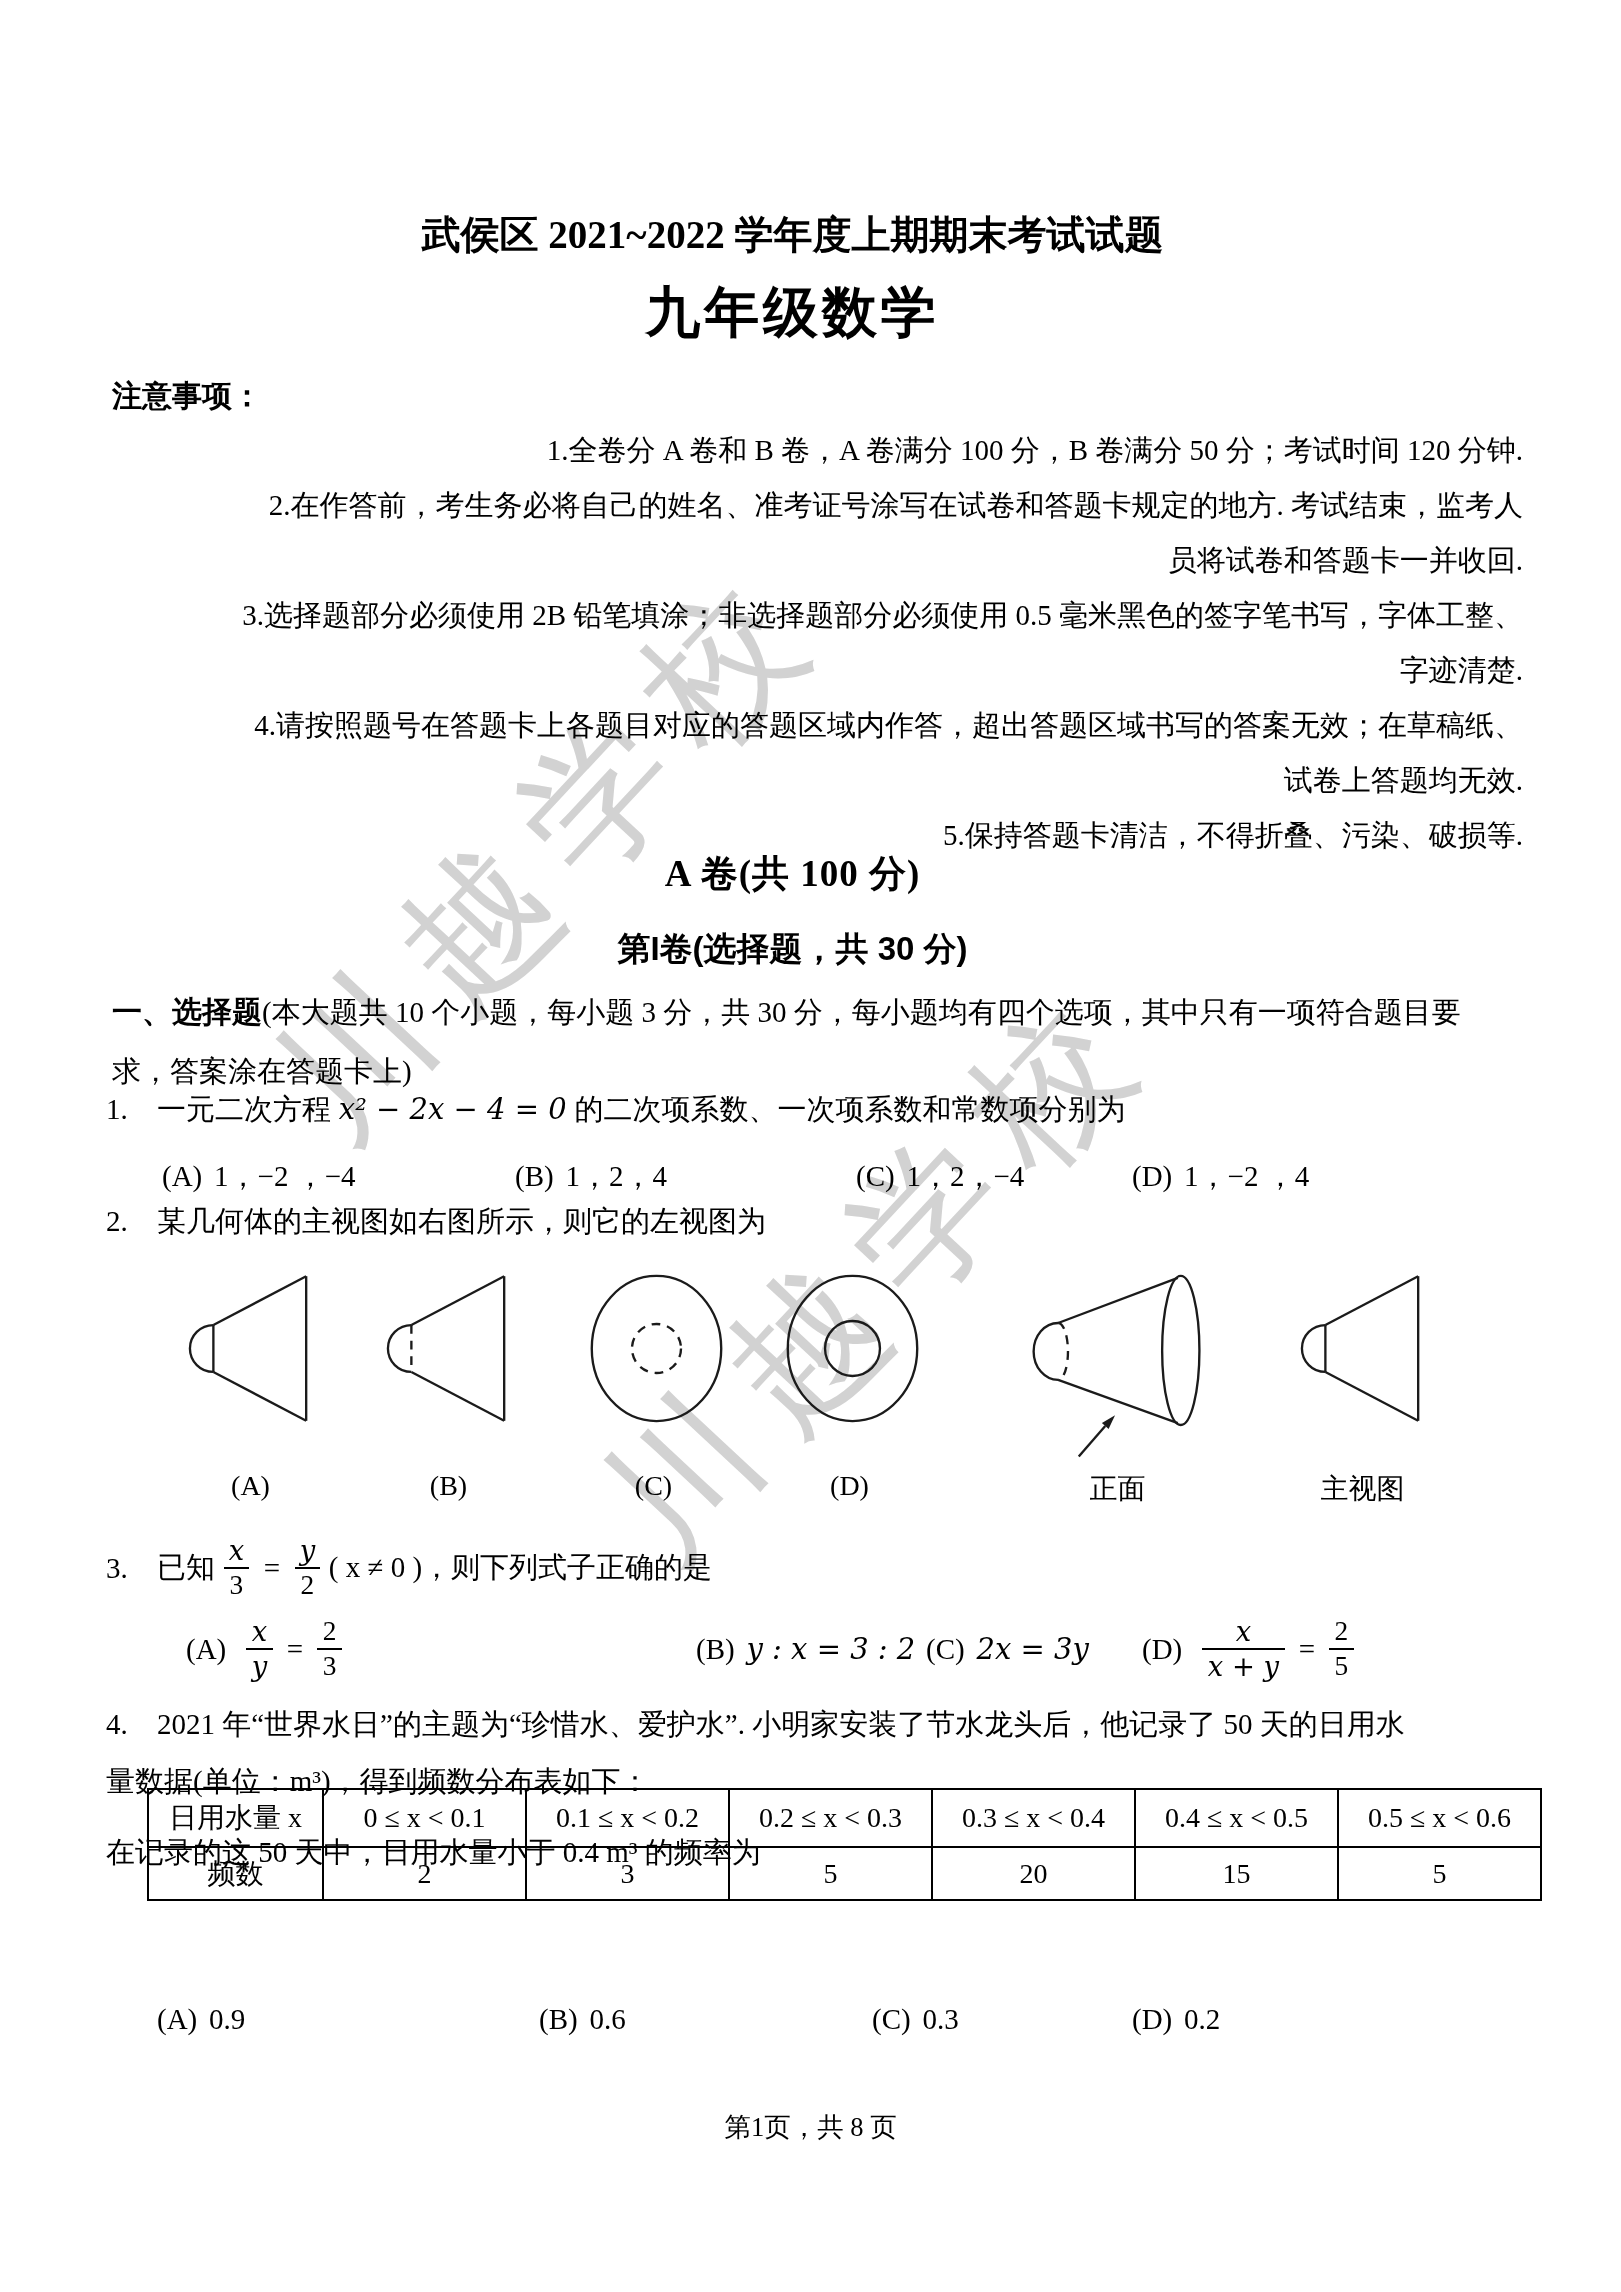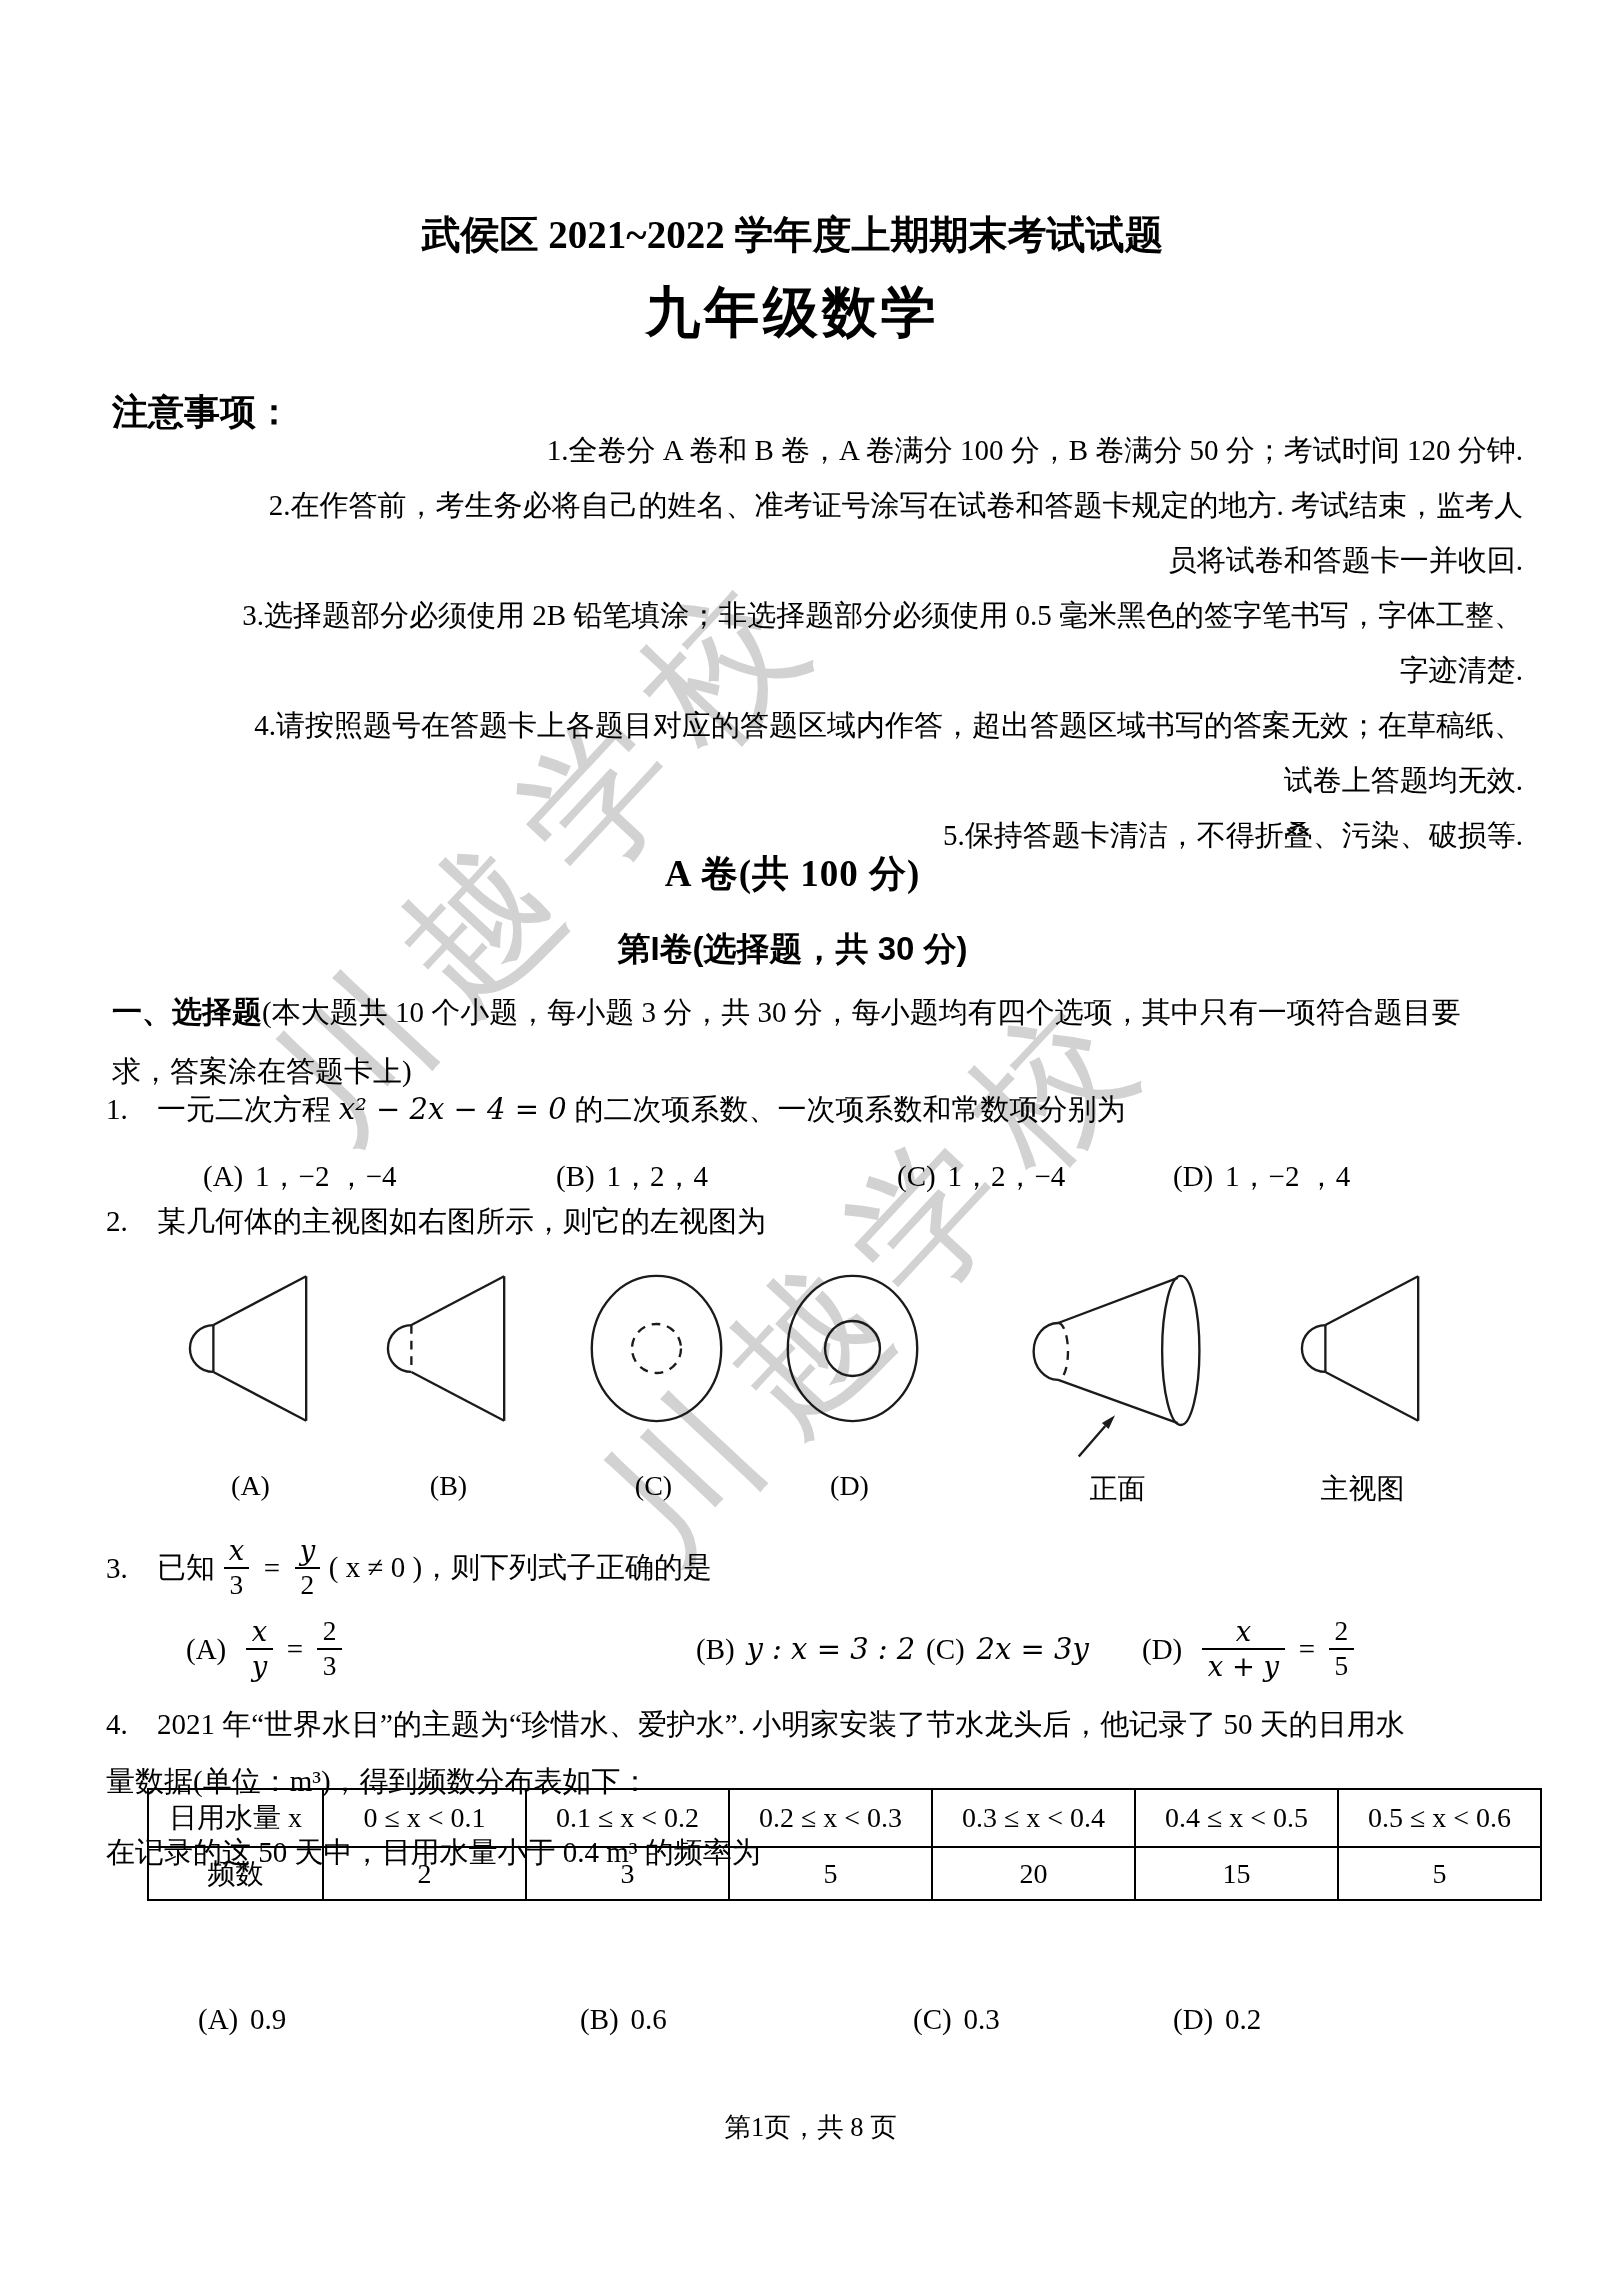--- a/index.html
+++ b/index.html
@@ -9,32 +9,32 @@
   }
   .wm{
     position:absolute;transform:translate(-50%,-50%) rotate(-47deg);
     font-size:149px;letter-spacing:29px;color:#c7c7c7;opacity:.8;
     white-space:nowrap;font-family:"DejaVu Serif",serif;pointer-events:none;
   }
   .band{position:absolute;left:111px;right:147px;text-align:center;white-space:nowrap;}
   .title{top:208px;font-size:39px;font-weight:bold;}
   .subtitle{top:276px;font-size:55px;font-weight:bold;letter-spacing:3.9px;}
   .hei{font-family:"Liberation Sans","DejaVu Sans",sans-serif;font-weight:bold;}
-  .notice-label{position:absolute;left:112px;top:376px;font-size:36px;margin-top:12px;}
+  .notice-label{position:absolute;left:112px;top:376px;font-size:30px;}
   .notices{position:absolute;left:170px;top:423px;right:98px;font-size:29px;}
   .n-line{height:55px;line-height:55px;white-space:nowrap;text-align:right;}
   .n-num{display:inline-block;width:43px;}
   .sec-a{top:849px;font-size:37px;font-weight:bold;letter-spacing:1px;}
   .sec-i{top:927px;font-size:33px;}
   .intro{position:absolute;left:112px;top:982px;right:59px;font-size:29px;line-height:59px;white-space:nowrap;}
   .q-line{position:absolute;left:106px;right:39px;font-size:29px;line-height:39px;white-space:nowrap;}
   .q-num{display:inline-block;width:51px;}
   .mathit{font-style:italic;font-family:"DejaVu Serif",serif;}
   .sp{margin:0 7.8px;}
-  .opt-row{position:absolute;left:0;right:0;height:47px;font-size:29px;margin-left:41px;}
+  .opt-row{position:absolute;left:0;right:0;height:47px;font-size:29px;}
   .opt{position:absolute;top:0;line-height:47px;white-space:nowrap;}
   .opt-label{margin-right:11.8px;}
   .figs{position:absolute;left:111px;top:1272px;right:0;height:265px;}
   .fig{position:absolute;top:0;height:265px;text-align:center;}
   .fig svg{display:block;margin:0 auto;}
   .fig-label{position:absolute;top:198px;left:0;width:100%;font-size:28px;white-space:nowrap;}
   .q3-line{position:absolute;left:106px;top:1525px;height:86px;display:flex;align-items:center;font-size:29px;white-space:nowrap;}
   .q3-opts{position:absolute;left:0;right:0;top:1590px;height:118px;font-size:29px;}
   .q3opt{position:absolute;top:0;height:118px;display:flex;align-items:center;white-space:nowrap;}
   .frac{display:inline-flex;flex-direction:column;align-items:center;vertical-align:middle;margin:0 7.8px;font-size:27.4px;line-height:33px;}

